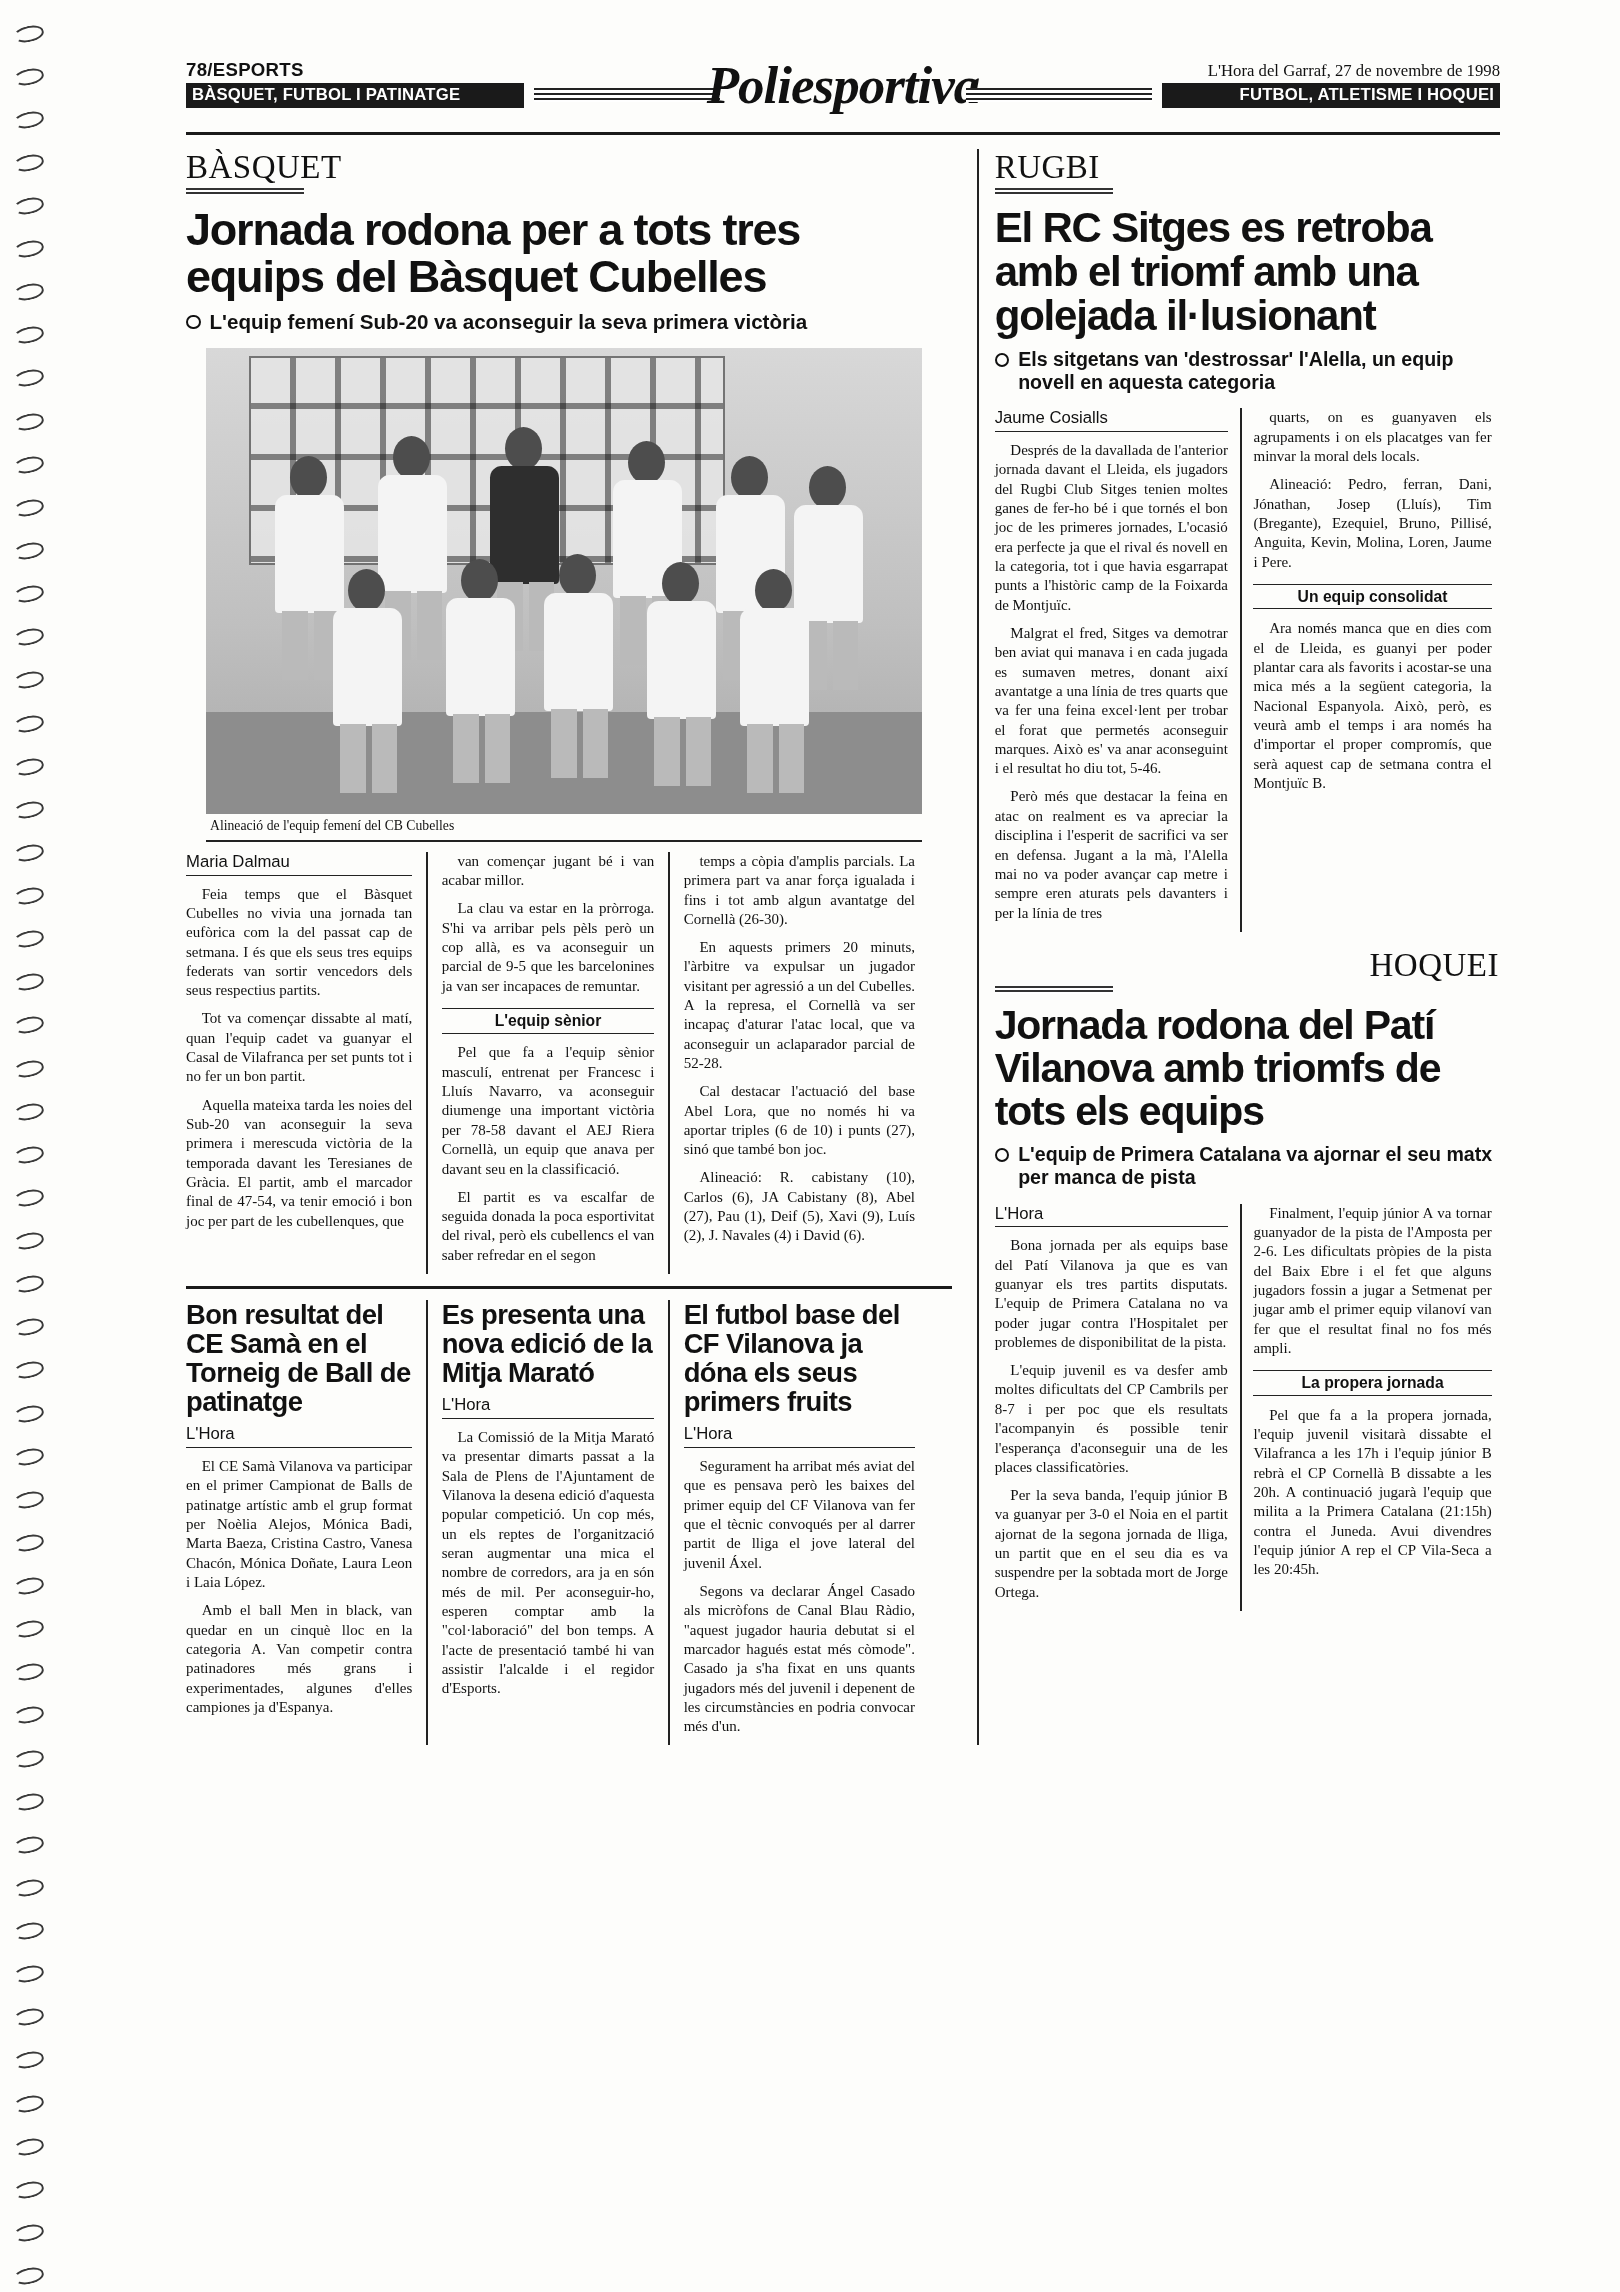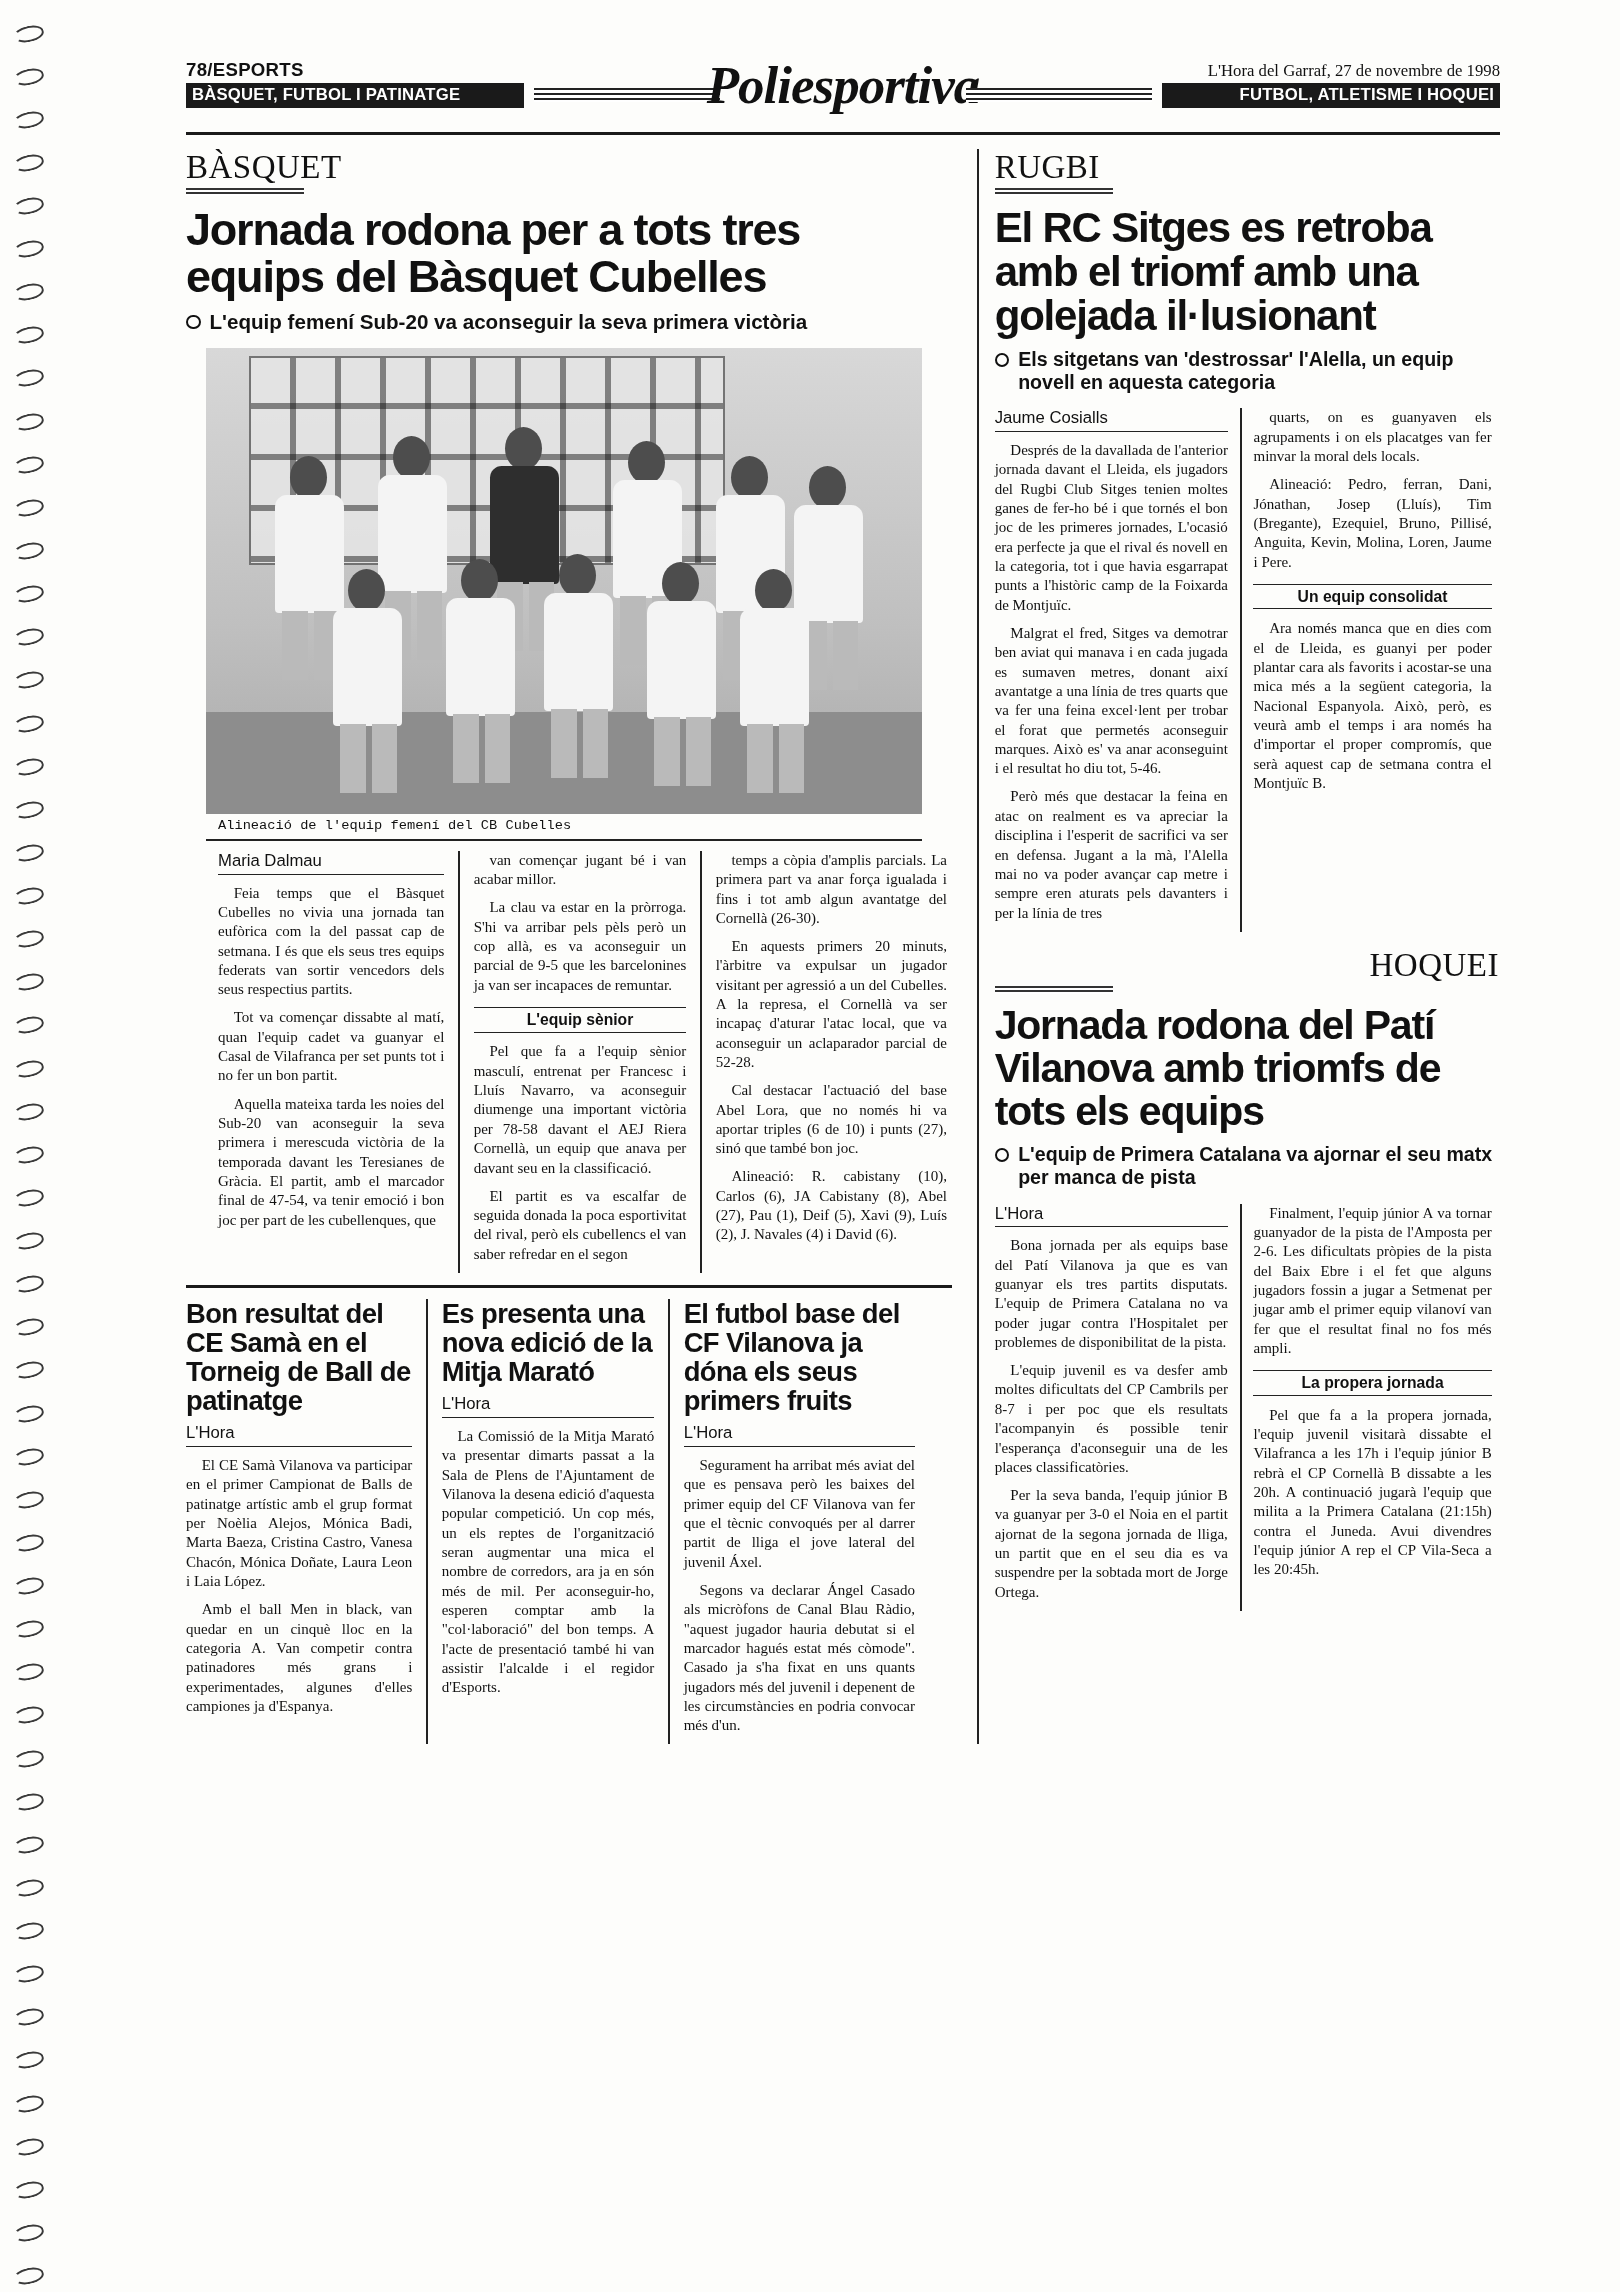--- a/index.html
+++ b/index.html
@@ -275,24 +275,24 @@
                   <div class="pl-leg" style="left:39px"></div>
                 </div>
                 <div class="player" style="left: 534px; top: 260px;">
                   <div class="pl-head"></div>
                   <div class="pl-body"></div>
                   <div class="pl-leg" style="left:7.8px"></div>
                   <div class="pl-leg" style="left:39px"></div>
                 </div>
               </div>
           </div>
-          <div class="caption" style="margin-left:32px;font-family:Liberation Mono, monospace;">Alineació de l'equip femení del CB Cubelles</div>
+          <div class="caption" style="margin-left:24px;">Alineació de l'equip femení del CB Cubelles</div>
           <div class="caption-rule" style="margin-left:19.6px;width:716px;"></div>
 
-          <div class="colwrap" style="margin-top:9.8px;margin-left:32px;">
+          <div class="colwrap" style="margin-top:9.8px;">
             <div class="col" style="width:240px;padding-right:13.7px;">
               <div class="byline">Maria Dalmau</div>
               <div id="bk-c1">
                   <p class="t">Feia temps que el Bàsquet Cubelles no vivia una jornada tan eufòrica com la del passat cap de setmana. I és que els seus tres equips federats van sortir vencedors dels seus respectius partits.</p>
                   <p class="t">Tot va començar dissabte al matí, quan l'equip cadet va guanyar el Casal de Vilafranca per set punts tot i no fer un bon partit.</p>
                   <p class="t">Aquella mateixa tarda les noies del Sub-20 van aconseguir la seva primera i merescuda victòria de la temporada davant les Teresianes de Gràcia. El partit, amb el marcador final de 47-54, va tenir emoció i bon joc per part de les cubellenques, que</p>
                 </div>
             </div>
             <div class="sep"></div>
             <div class="col" style="width:240px;padding:0 13.7px;">

